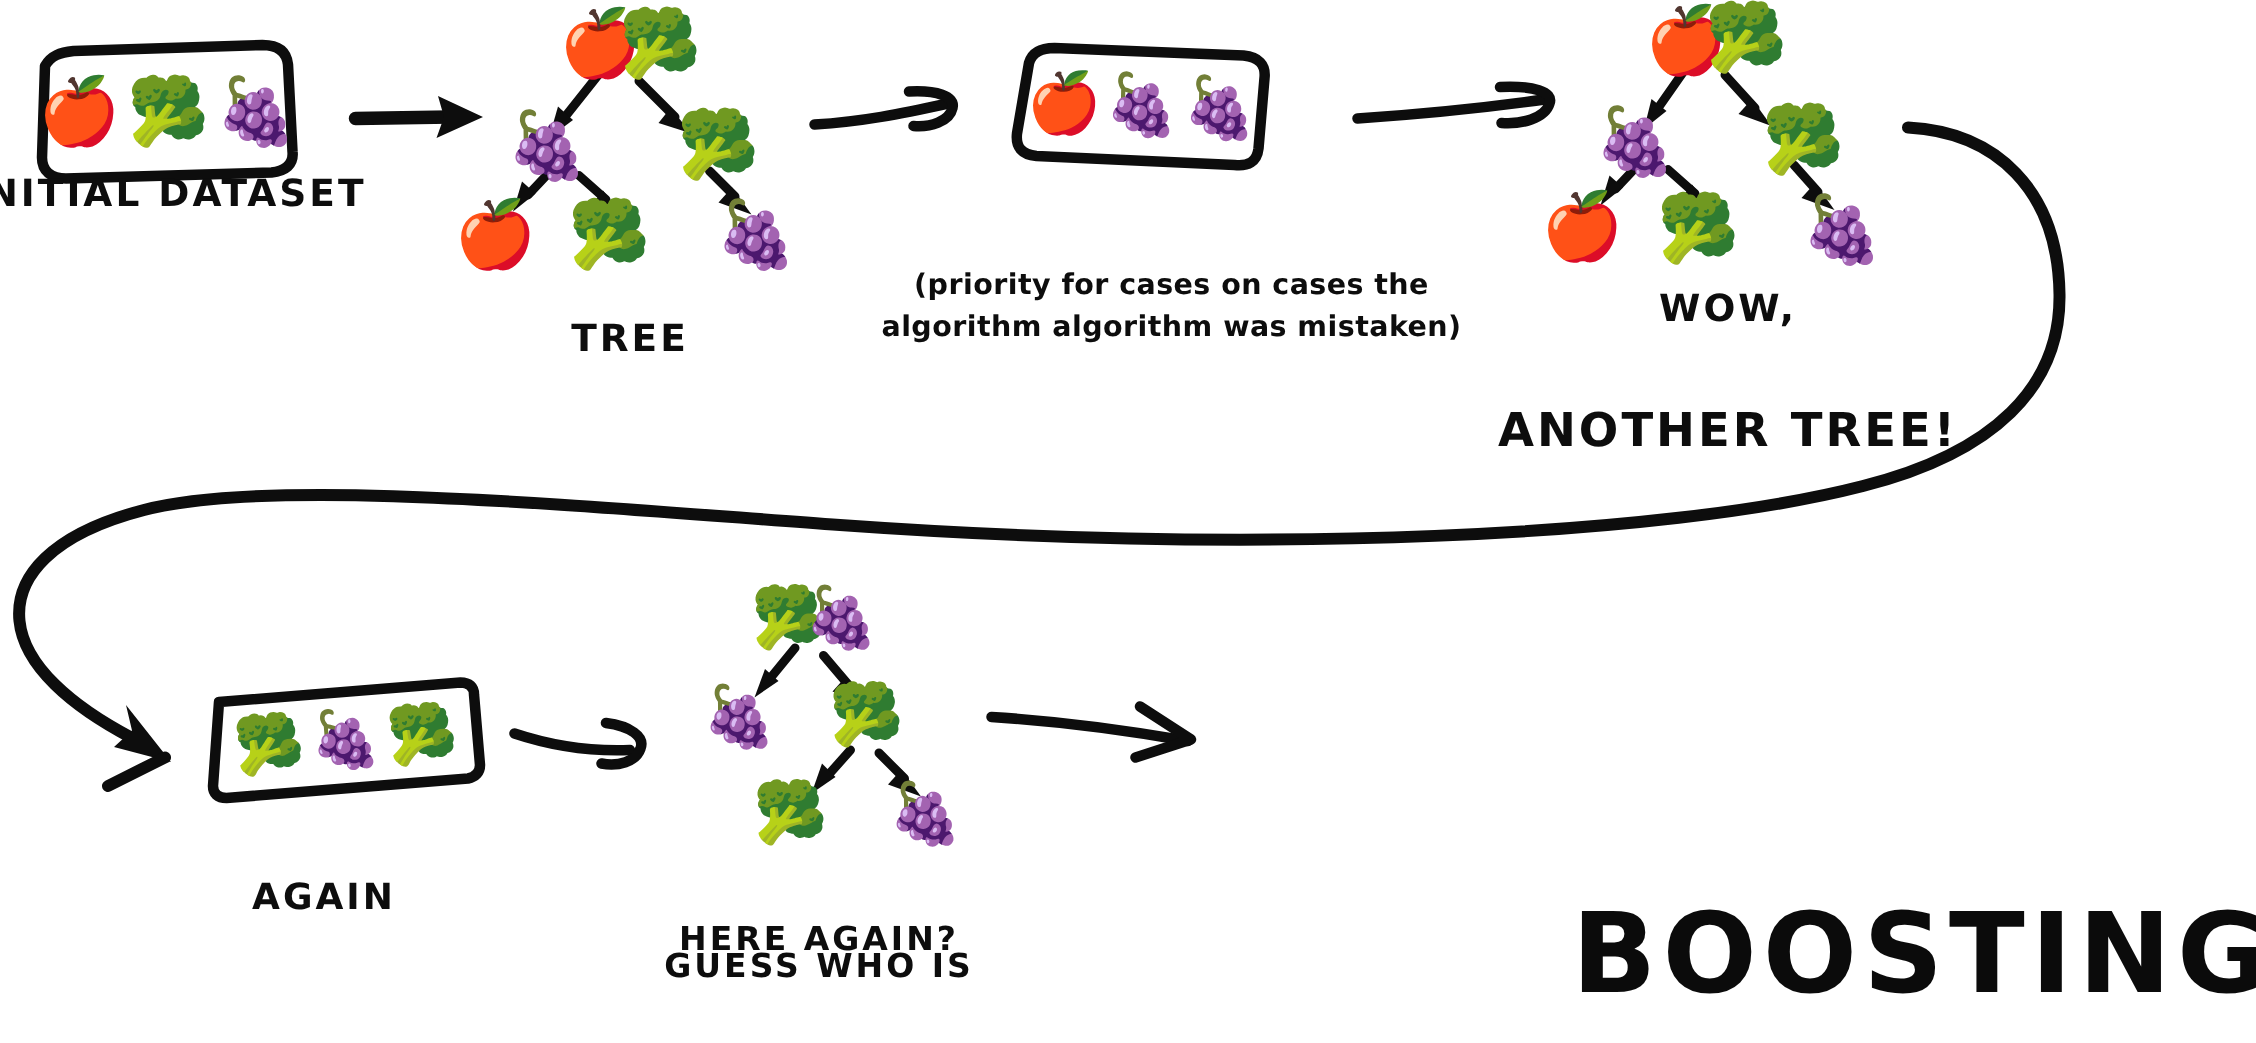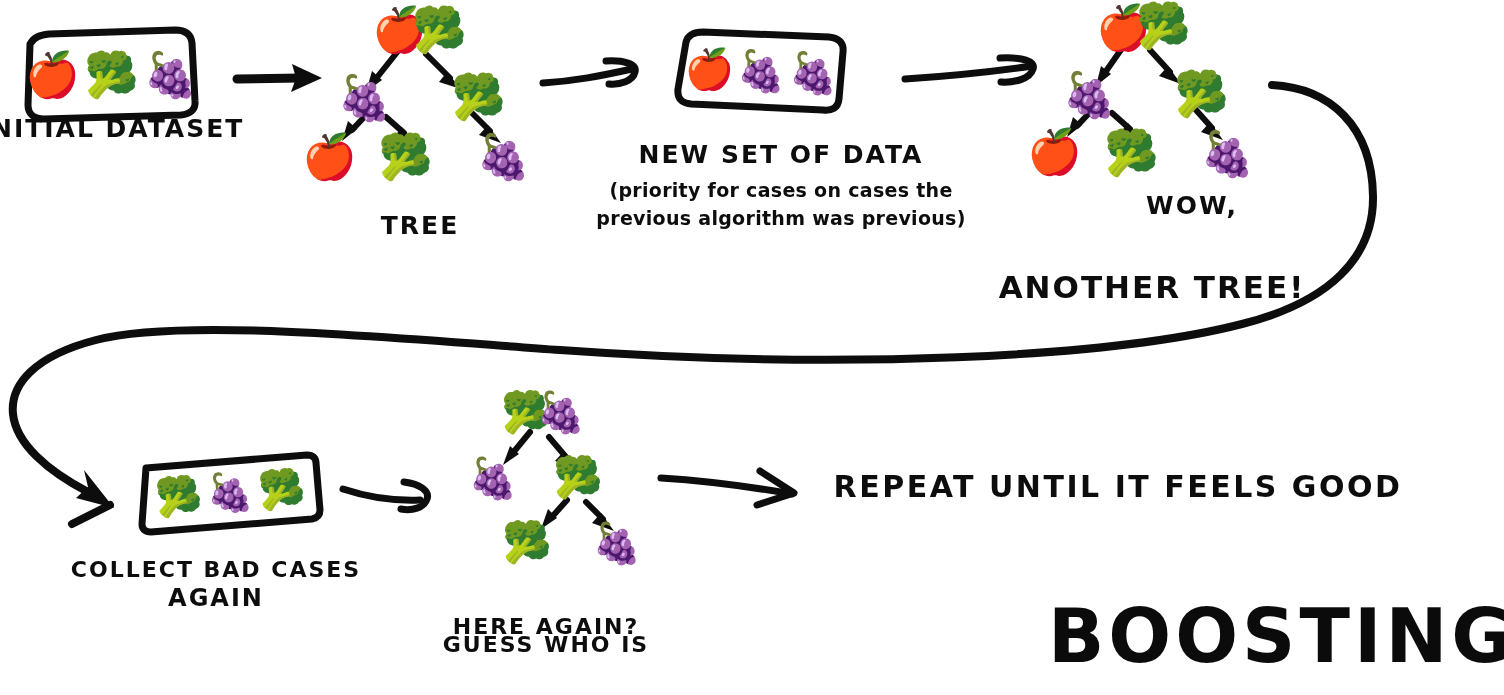--- a/index.html
+++ b/index.html
@@ -230,23 +230,22 @@
   </div>
   <div class="hand-label caps" style="left:420px; top:190px; font-size:25px;margin-top:20px;">TREE</div>
 
   <div class="databox" style="left:680px; top:33px; width:163px; height:76px; transform:rotate(2deg);">
     <div class="items" style="font-size:40px; gap:2px;">
       <span>🍎</span>
       <span>🍇</span>
       <span>🍇</span>
     </div>
   </div>
-  <div class="hand-label caps" style="left:781px; top:139px; font-size:25px;">NEW SET OF DATA</div>
   <div class="hand-sub" style="left:781px; top:178px; font-size:19px;">(priority for cases on cases the</div>
-  <div class="hand-sub" style="left:781px; top:206px; font-size:19px;">previous algorithm was previous)</div>
+  <div class="hand-sub" style="left:781px; top:206px; font-size:19px;">algorithm algorithm was mistaken)</div>
 
   <div class="node" style="left:1124px; top:28px; font-size:44px;">
     <span>🍎</span>
   </div>
   <div class="node" style="left:1164px; top:26px; font-size:44px;">
     <span>🥦</span>
   </div>
   <div class="node" style="left:1090px; top:95px; font-size:44px;">
     <span>🍇</span>
   </div>
@@ -255,31 +254,30 @@
   </div>
   <div class="node" style="left:1055px; top:152px; font-size:44px;">
     <span>🍎</span>
   </div>
   <div class="node" style="left:1132px; top:153px; font-size:44px;">
     <span>🥦</span>
   </div>
   <div class="node" style="left:1228px; top:154px; font-size:44px;">
     <span>🍇</span>
   </div>
-  <div class="hand-label caps" style="left:1152px; top:190px; font-size:25px;margin-left:40px;">WOW,</div>
+  <div class="hand-label caps" style="left:1152px; top:190px; font-size:25px;">WOW,</div>
   <div class="hand-label caps" style="left:1152px; top:220px; font-size:31px;margin-top:48px;">ANOTHER TREE!</div>
 
   <div class="databox" style="left:143px; top:457px; width:175px; height:72px; transform:rotate(-4deg);">
     <div class="items" style="font-size:38px; gap:4px;">
       <span>🥦</span>
       <span>🍇</span>
       <span>🥦</span>
     </div>
   </div>
-  <div class="hand-label caps" style="left:216px; top:556px; font-size:22px;">COLLECT BAD CASES</div>
   <div class="hand-label caps" style="left:216px; top:584px; font-size:24px;">AGAIN</div>
 
   <div class="node" style="left:526px; top:412px; font-size:40px;">
     <span>🥦</span>
   </div>
   <div class="node" style="left:561px; top:412px; font-size:40px;">
     <span>🍇</span>
   </div>
   <div class="node" style="left:493px; top:478px; font-size:40px;">
     <span>🍇</span>
@@ -289,17 +287,16 @@
   </div>
   <div class="node" style="left:527px; top:542px; font-size:40px;">
     <span>🥦</span>
   </div>
   <div class="node" style="left:617px; top:543px; font-size:40px;">
     <span>🍇</span>
   </div>
   <div class="hand-label caps" style="left:546px; top:584px; font-size:22px;margin-top:47px;">GUESS WHO IS</div>
   <div class="hand-label caps" style="left:546px; top:613px; font-size:22px;">HERE AGAIN?</div>
 
-  <div class="hand-label caps" style="left:1118px; top:468px; font-size:30px; letter-spacing:2.5px;">REPEAT UNTIL IT FEELS GOOD</div>
 
   <div class="title-boosting" style="left:1282px; top:593px; font-size:74px;">BOOSTING</div>
 
 </div>
 
 </body></html>

